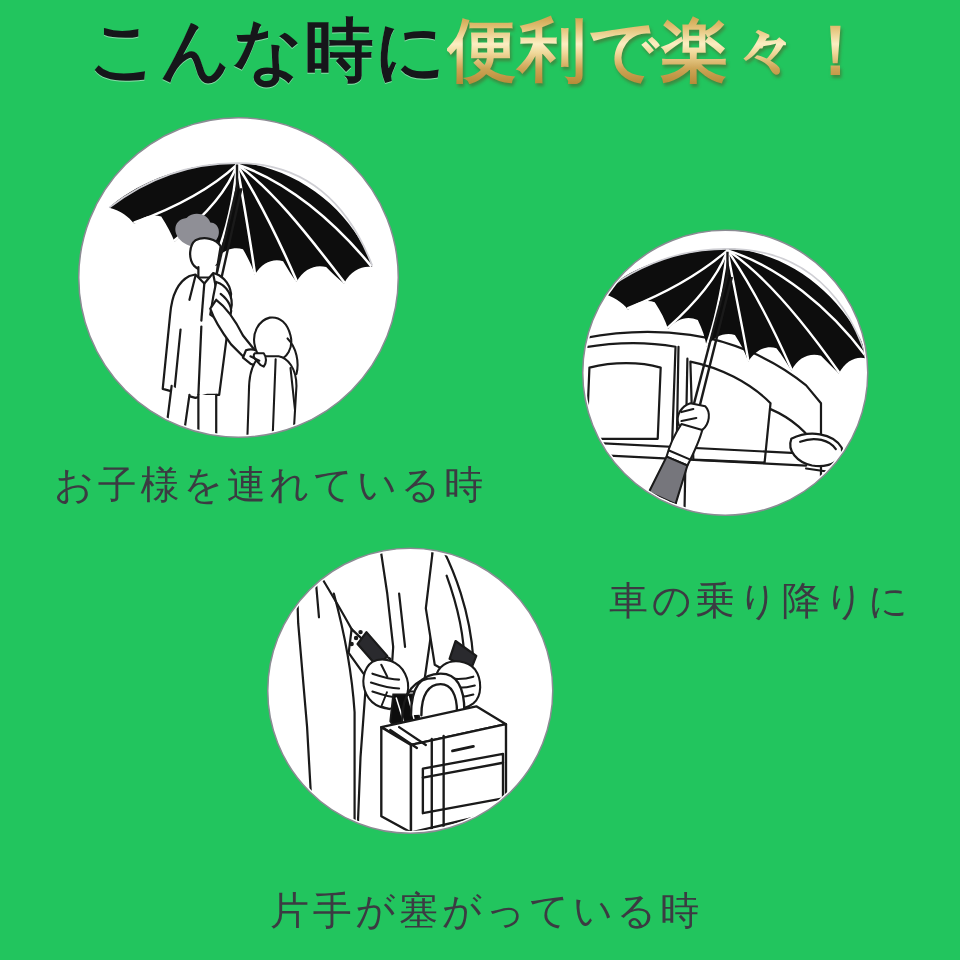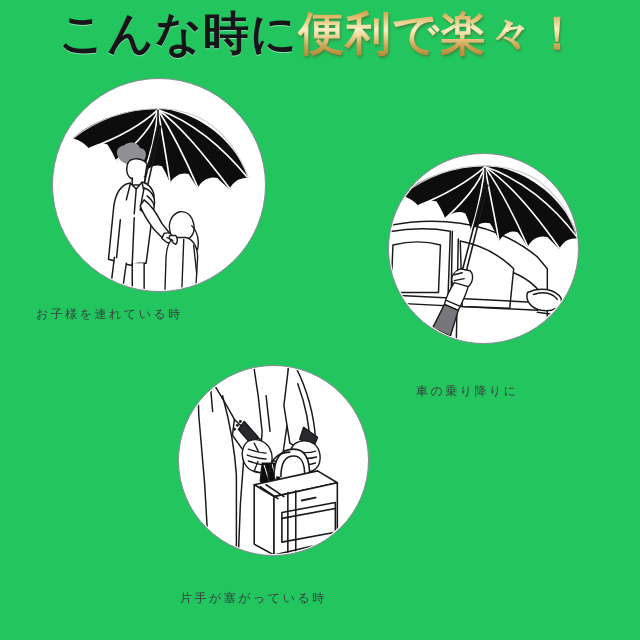--- a/index.html
+++ b/index.html
@@ -71,27 +71,27 @@
   .circle svg { display: block; width: 100%; height: 100%; }
 
   #circle-1 { left: 52px;  top: 78px;  width: 214px; height: 214px; }
   #circle-2 { left: 388px; top: 153px; width: 191px; height: 191px; }
   #circle-3 { left: 178px; top: 365px; width: 191px; height: 191px; }
 
   
   .caption {
     position: absolute;
     color: #3b3b42;
-    font-size: 12px;
+    font-size: 26px;
     letter-spacing: 2.5px;
     white-space: nowrap;
     font-family: "DejaVu Sans", "Liberation Sans", sans-serif;
   }
   #caption-1 { left: 36px;  top: 306px; }
-  #caption-2 { left: 416px; top: 383px; }
+  #caption-2 { left: 406px; top: 383px; }
   #caption-3 { left: 152px; top: 590px; margin-left: 28px; }
 </style>
 </head>
 <body>
 
 <div id="page">
 
   <div class="title-bar">
     <span class="title-seg title-black">こんな時に</span><span class="title-seg title-gold">便利で楽々！</span>
   </div>

